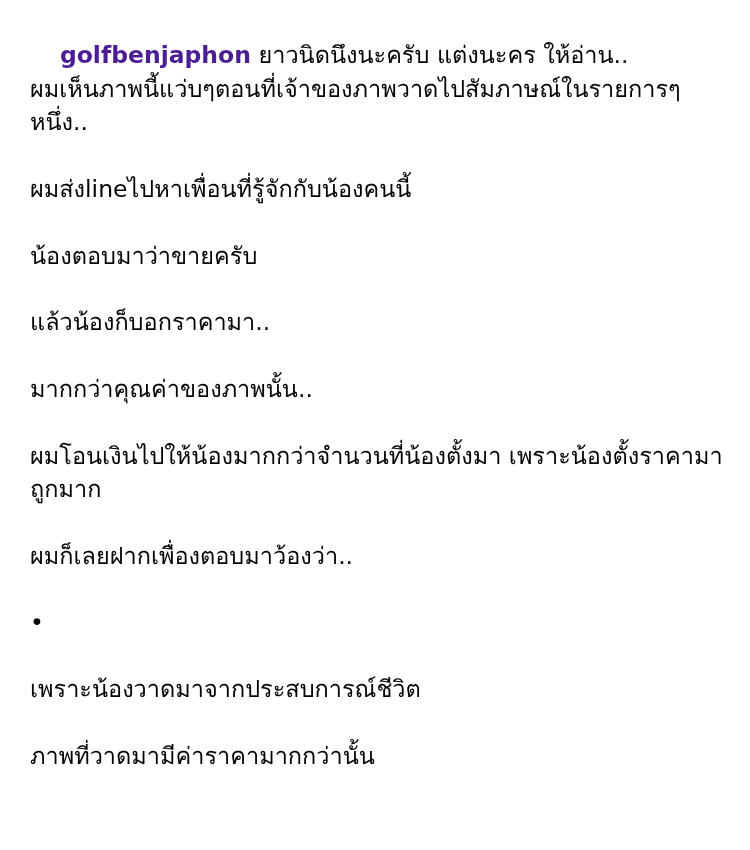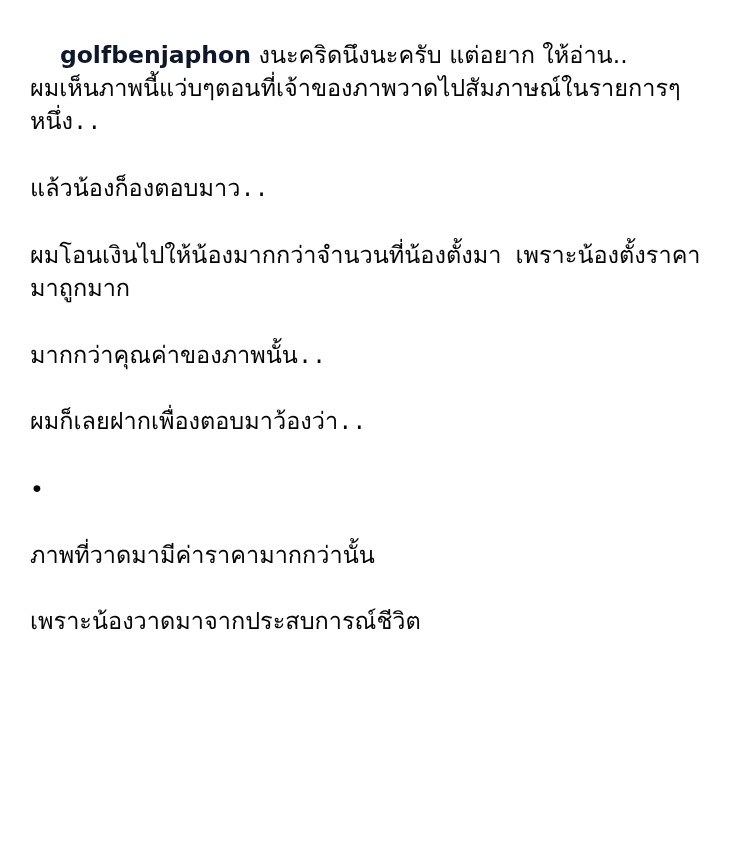--- a/index.html
+++ b/index.html
@@ -22,46 +22,47 @@
   .post-text {
     font-size: 23.5px;
     line-height: 1.42;
     color: #050505;
     word-wrap: break-word;
     white-space: pre-wrap;
   }
   .username {
     font-weight: bold;
     font-size: 23.5px;
-    color: #0f172a;
+    color: #4c1d95;
   }
   .bullet-line {
     font-size: 23.5px;
     line-height: 1.42;
     display: block;
   }
   .para {
     display: block;
-    font-family: Liberation Mono, monospace;
   }
 </style>
 </head>
 <body>
 
 <div class="post">
   <div class="post-text">
-    <span class="username">golfbenjaphon</span><span> งนะคริดนึงนะครับ แต่อยาก ให้อ่าน..</span>
+    <span class="username">golfbenjaphon</span><span> ยาวนิดนึงนะครับ แต่งนะคร ให้อ่าน..</span>
 <span class="para">ผมเห็นภาพนี้แว่บๆตอนที่เจ้าของภาพวาดไปสัมภาษณ์ในรายการๆหนึ่ง..</span>
-<span class="para">แล้วน้องก็องตอบมาว..</span>
+<span class="para">ผมส่งlineไปหาเพื่อนที่รู้จักกับน้องคนนี้</span>
+<span class="para">น้องตอบมาว่าขายครับ</span>
+<span class="para">แล้วน้องก็บอกราคามา..</span>
+<span class="para">มากกว่าคุณค่าของภาพนั้น..</span>
 <span class="para">ผมโอนเงินไปให้น้องมากกว่าจำนวนที่น้องตั้งมา เพราะน้องตั้งราคามาถูกมาก</span>
-<span class="para">มากกว่าคุณค่าของภาพนั้น..</span>
 <span class="para">ผมก็เลยฝากเพื่องตอบมาว้องว่า..</span>
 <span class="bullet-line">•</span>
+<span class="para">เพราะน้องวาดมาจากประสบการณ์ชีวิต</span>
 <span class="para">ภาพที่วาดมามีค่าราคามากกว่านั้น</span>
-<span class="para">เพราะน้องวาดมาจากประสบการณ์ชีวิต</span>
 
 
 
 
 
 
   </div>
 </div>
 
 </body></html>

